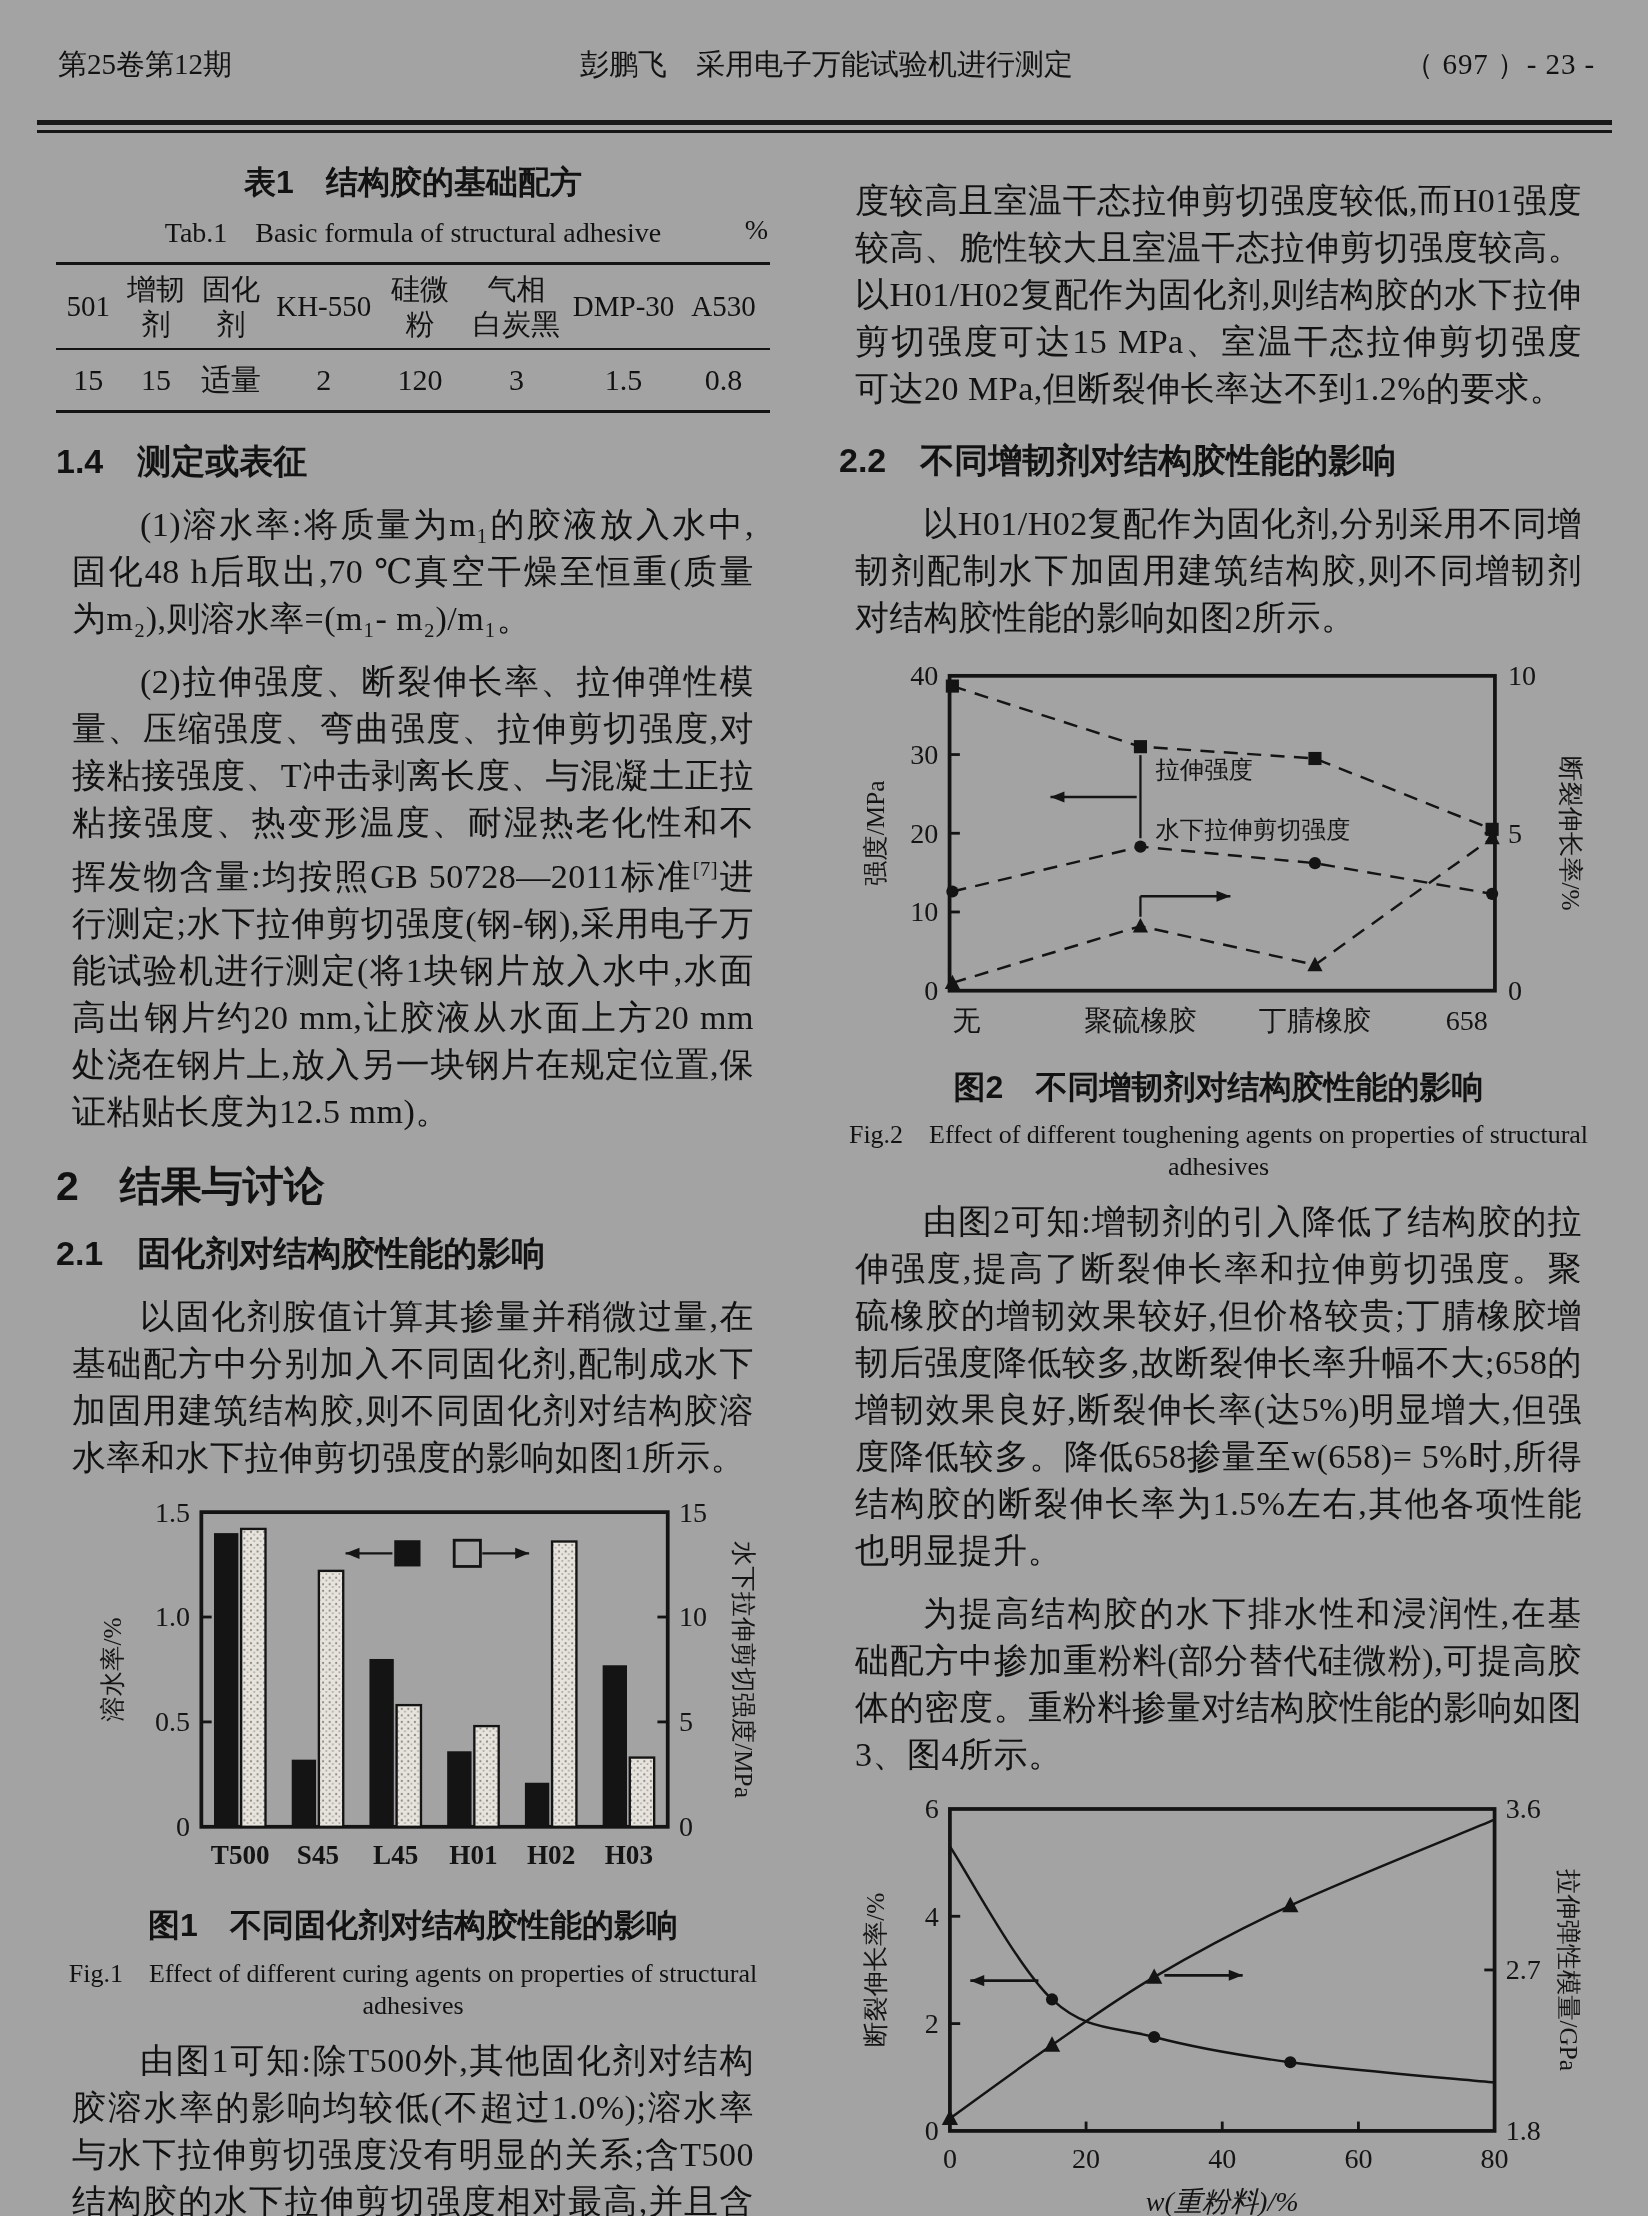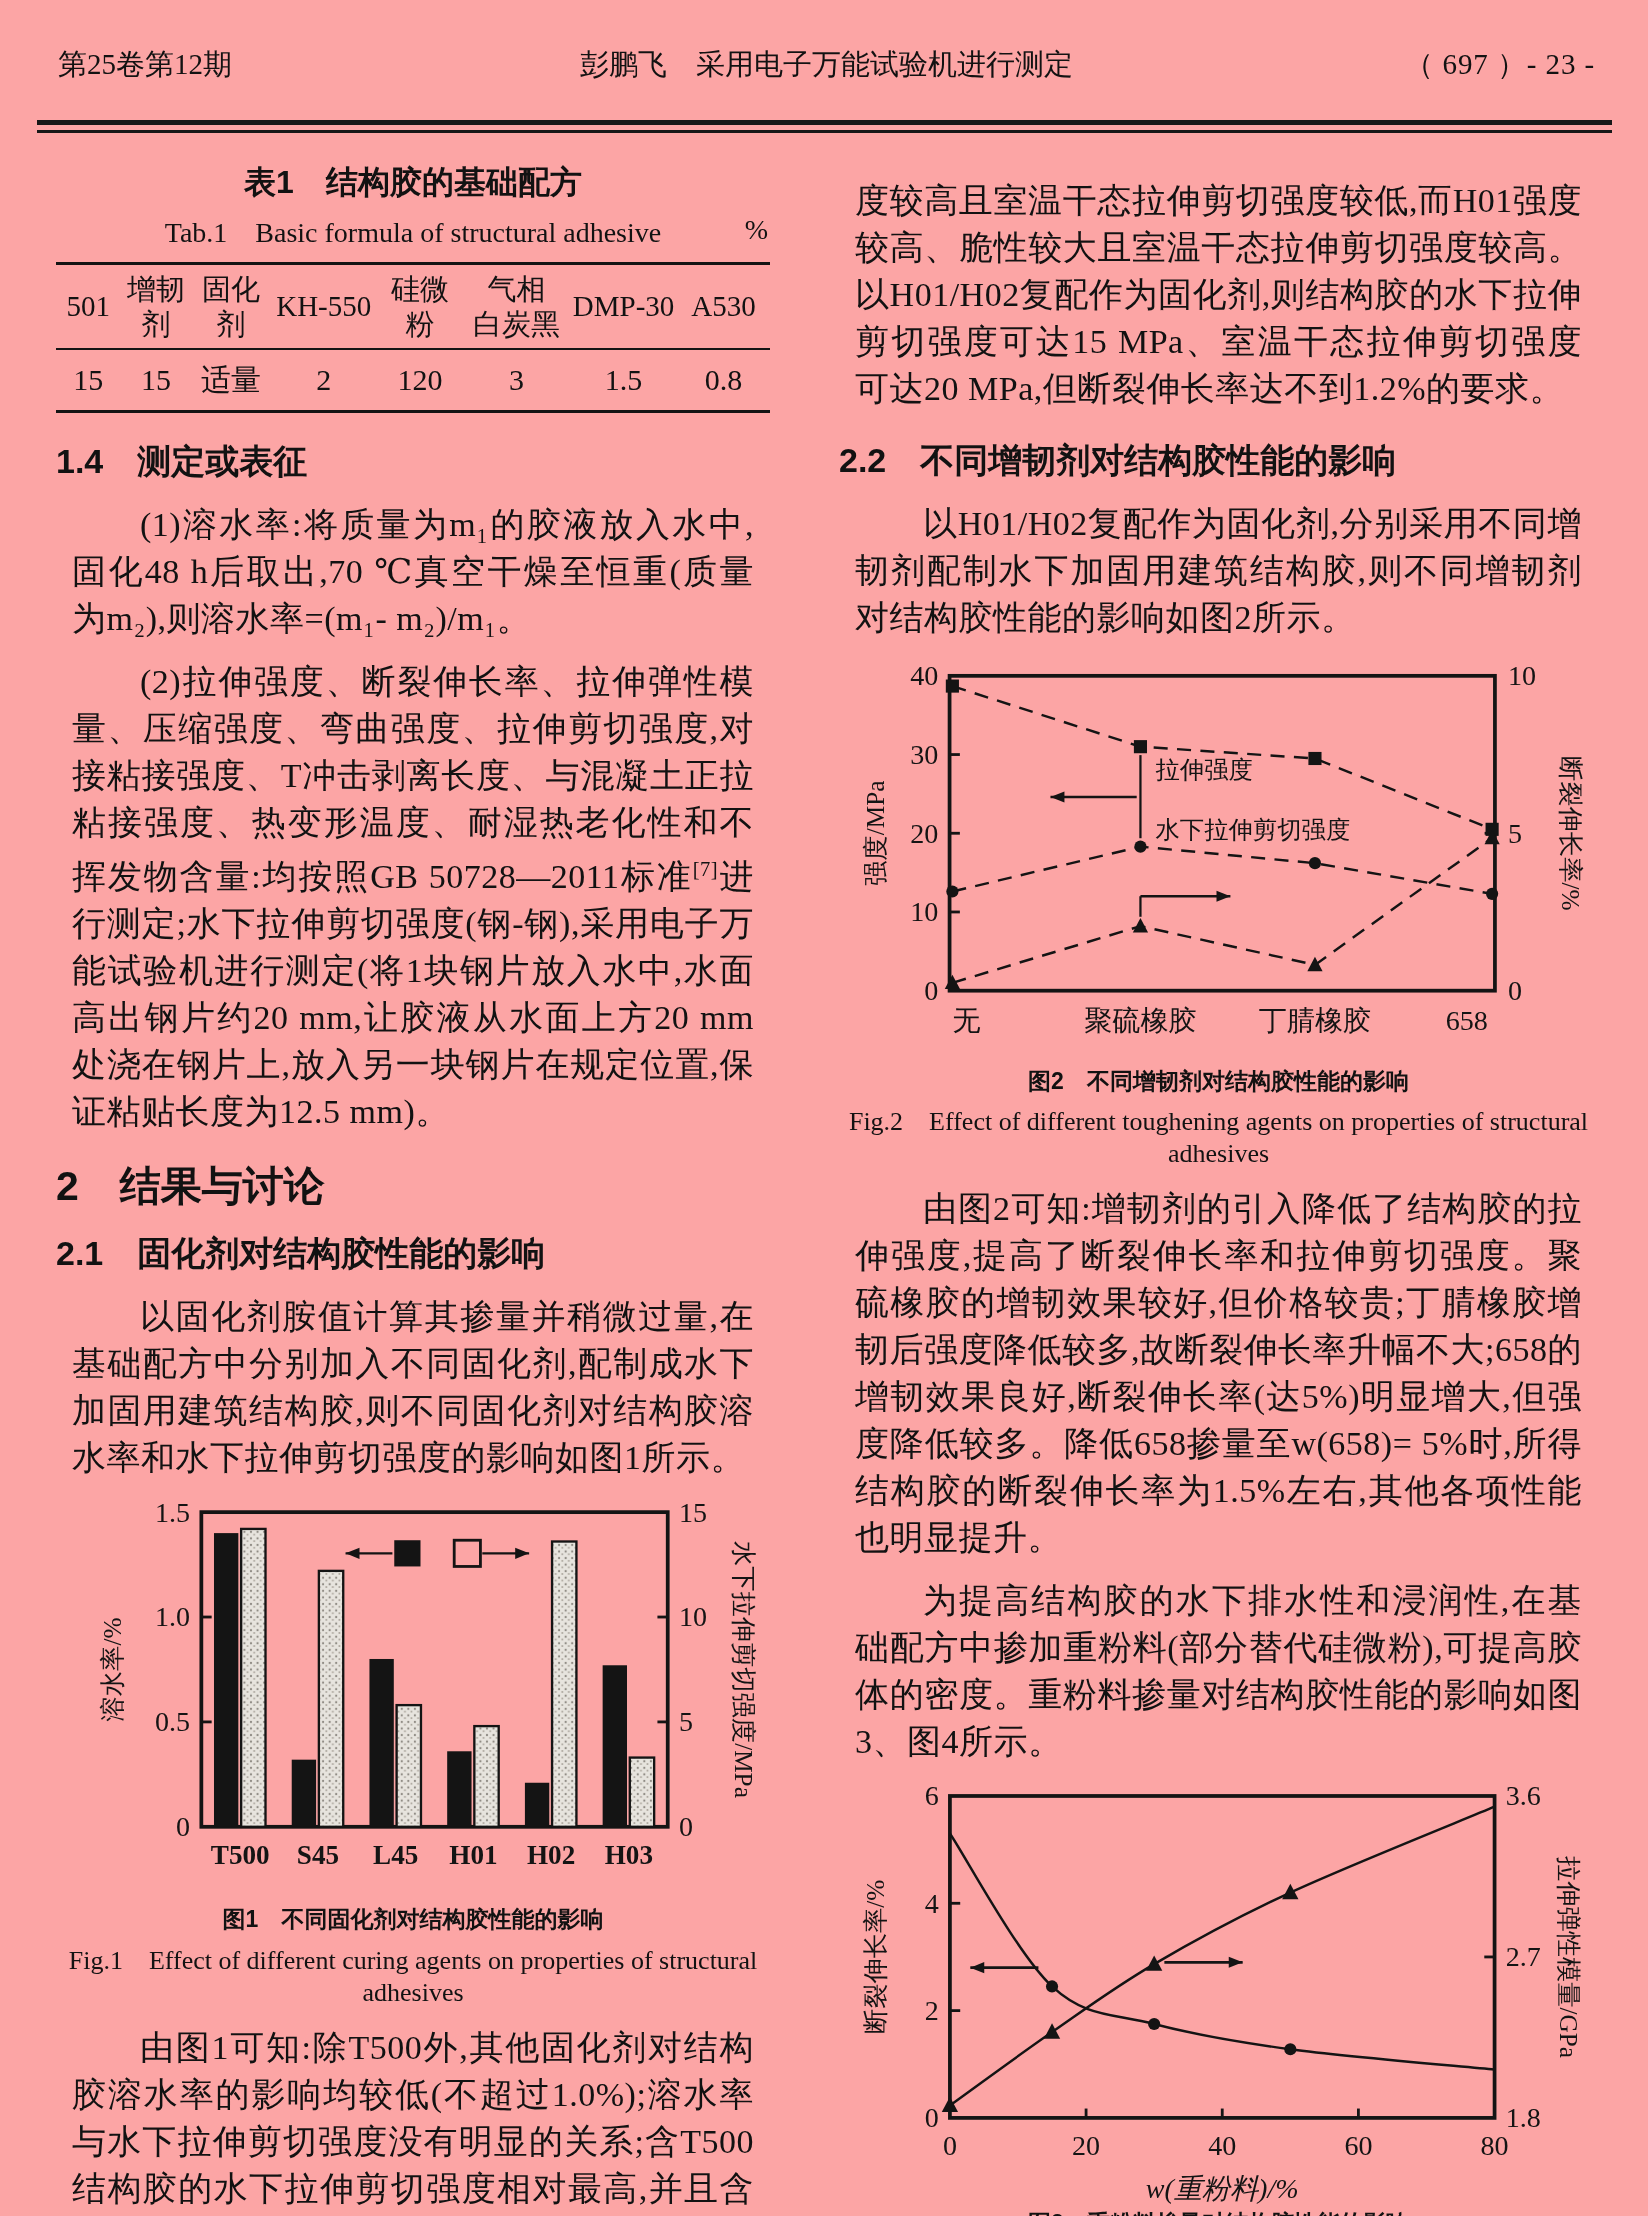--- a/index.html
+++ b/index.html
@@ -1,16 +1,16 @@
 <!DOCTYPE html>
 <html style="font-size:15px"><head>
 <meta charset="utf-8">
 <style>
   html,body{margin:0;padding:0;background:#e8e8e6;}
-  .page{position:relative;width:1649px;height:2217px;background:#fca5a5;color:#121212;
+  .page{position:relative;width:1649px;height:2217px;background:#a3a3a3;color:#121212;
         font-family:"Liberation Serif","DejaVu Serif",serif;overflow:hidden;}
   
   .page-header{position:absolute;top:45px;left:58px;right:54px;height:37px;font-size:29px;}
   .ph-left{position:absolute;left:0;top:0;}
   .ph-center{position:absolute;left:0;right:0;text-align:center;top:0;}
   .ph-right{position:absolute;right:0;top:0;letter-spacing:0.9px;}
   .rules{position:absolute;top:120px;left:37px;right:37px;}
   .rule-thick{height:4.7px;background:#171717;}
   .rule-thin{height:2.3px;background:#171717;margin-top:5.6px;}
   
@@ -26,21 +26,21 @@
   .tbl-title{font-family:"Liberation Sans","DejaVu Sans",sans-serif;font-weight:700;font-size:32px;text-align:center;}
   .tbl-sub{position:relative;font-size:28px;text-align:center;margin-top:9.4px;}
   .tbl-sub .pct{position:absolute;right:1.9px;top:0;}
   table.tbl{width:100%;border-collapse:collapse;border-top:3.7px solid #141414;border-bottom:3.7px solid #141414;margin-top:9.4px;}
   table.tbl th{font-weight:400;font-size:29px;padding:7.5px 0;white-space:pre-line;line-height:1.18;
                border-bottom:2.8px solid #141414;vertical-align:middle;text-align:center;}
   table.tbl td{font-size:30px;text-align:center;padding:9.4px 0;border-bottom:2.8px solid #141414;}
   table.tbl td.note{text-align:left;font-size:29px;line-height:1.55;border-bottom:none;padding:9.4px 1.9px 11.2px 1.9px;}
   
   figure{margin:5.6px 0 0 0;padding:0;}
-  .cap-cn{font-family:"Liberation Sans","DejaVu Sans",sans-serif;font-weight:700;font-size:23px;text-align:center;margin-top:3.7px;}
+  .cap-cn{font-family:"Liberation Sans","DejaVu Sans",sans-serif;font-weight:700;font-size:32px;text-align:center;margin-top:3.7px;}
   .cap-en{font-size:26px;text-align:center;margin-top:7.5px;margin-bottom:5.6px;}
   svg{display:block;margin:0 auto;}
 </style>
 </head>
 <body>
 
 <div class="page">
 
   <div class="page-header">
     <span class="ph-left">第25卷第12期</span>

